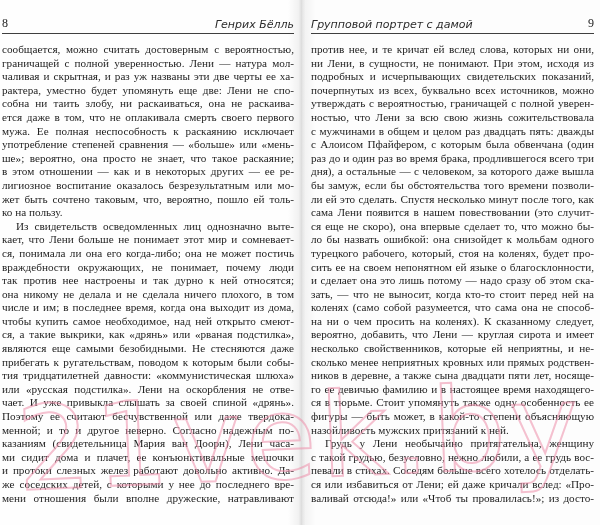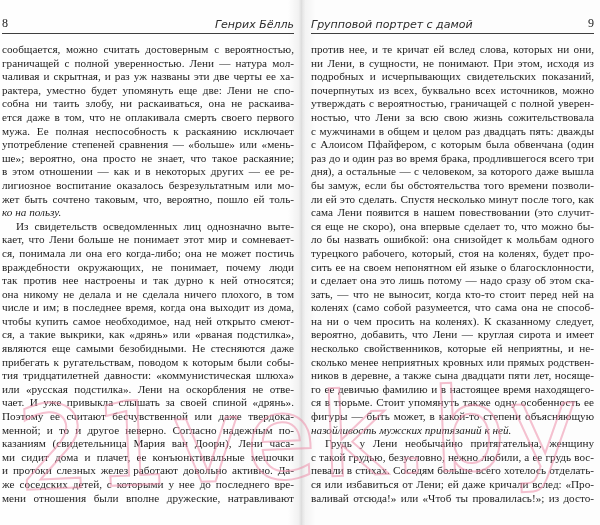--- a/index.html
+++ b/index.html
@@ -9,21 +9,21 @@
   .page.left{left:0;width:296px;padding-left:2px;padding-right:2px;background:#fefefe;}
   .page.right{left:304px;width:296px;padding-left:7px;padding-right:6px;background:#fdfdfd;}
   .running-head{display:flex;justify-content:space-between;align-items:flex-end;
         height:17px;border-bottom:1px solid #3f3f3f;padding-bottom:2px;
         font-family:"DejaVu Sans", sans-serif;font-style:italic;font-size:11px;color:#2b2b2b;}
   .running-head .pgnum{font-style:normal;font-family:"Liberation Serif",serif;font-size:12px;color:#222;}
   .textblock{margin-top:9px;position:relative;z-index:2;}
   .line{font-size:11.2px;line-height:13.6px;color:#1e1e1e;
         text-align:justify;text-align-last:justify;white-space:normal;height:13.6px;overflow:hidden;}
   .line.indent{text-indent:14px;}
-  .line.para-end{text-align-last:left;font-style:italic;}
+  .line.para-end{text-align-last:left;}
   .gutter{position:absolute;top:0;left:288px;width:28px;height:525px;z-index:3;pointer-events:none;
         background:linear-gradient(90deg, rgba(0,0,0,0) 0%, rgba(0,0,0,0.05) 38%,
           rgba(0,0,0,0.13) 48%, rgba(120,120,120,0.18) 52%, rgba(0,0,0,0.04) 62%, rgba(0,0,0,0) 100%);}
   .watermark{position:absolute;left:14px;top:382px;z-index:4;pointer-events:none;
         font-family:"DejaVu Sans", sans-serif;font-size:116px;font-weight:400;letter-spacing:4px;
         color:transparent;transform:rotate(-2.5deg);transform-origin:left top;opacity:0.55;white-space:nowrap;}
 </style>
 </head>
 <body>
 

